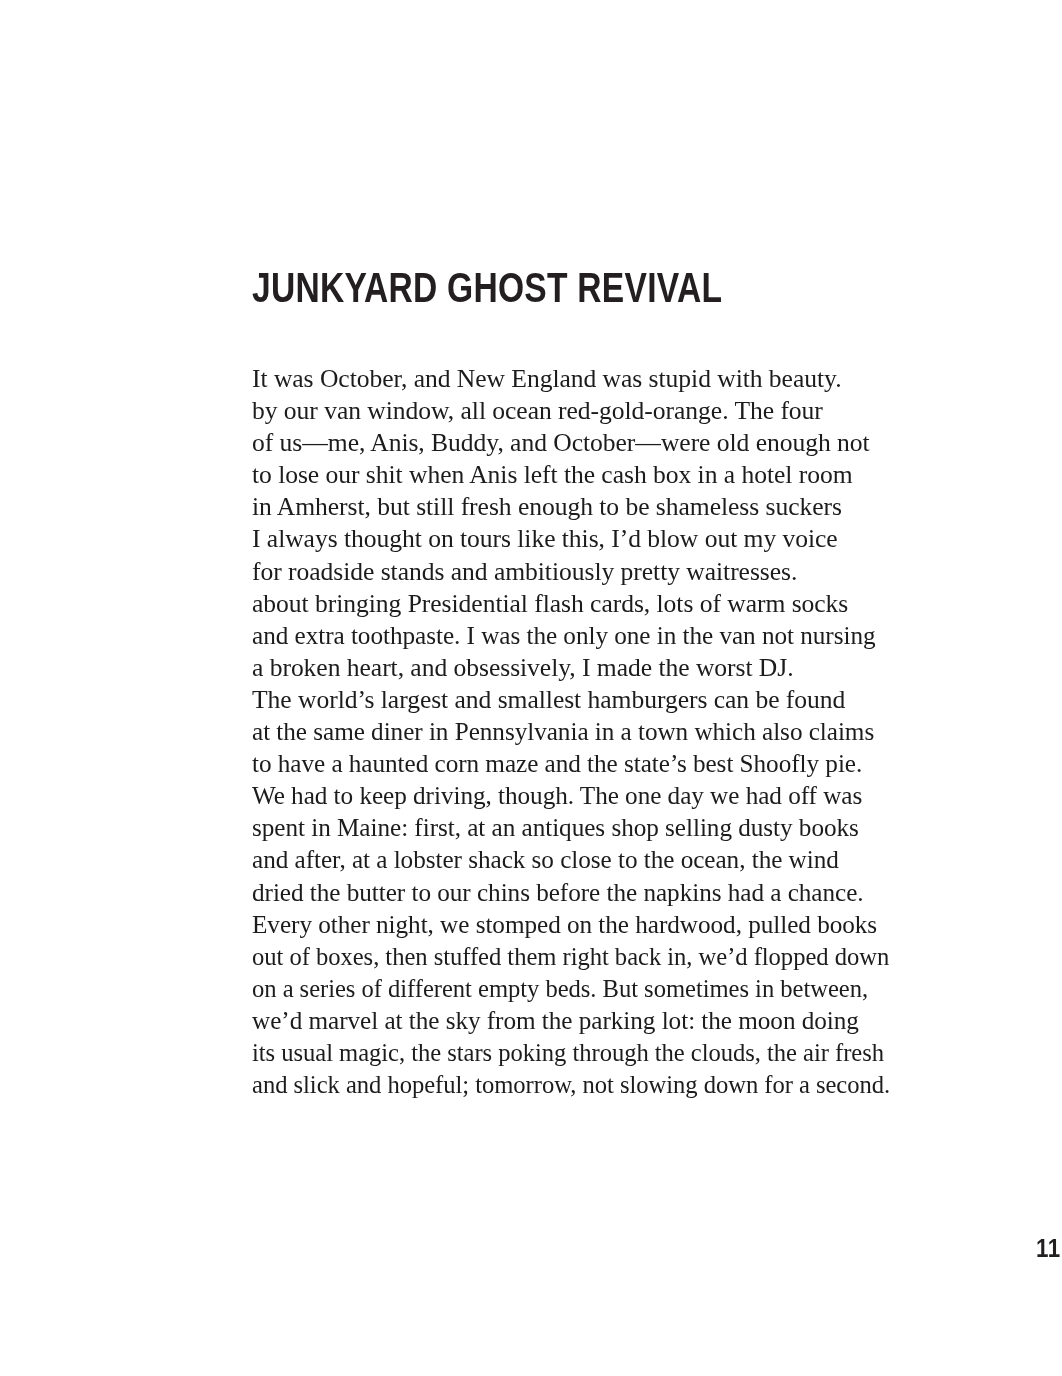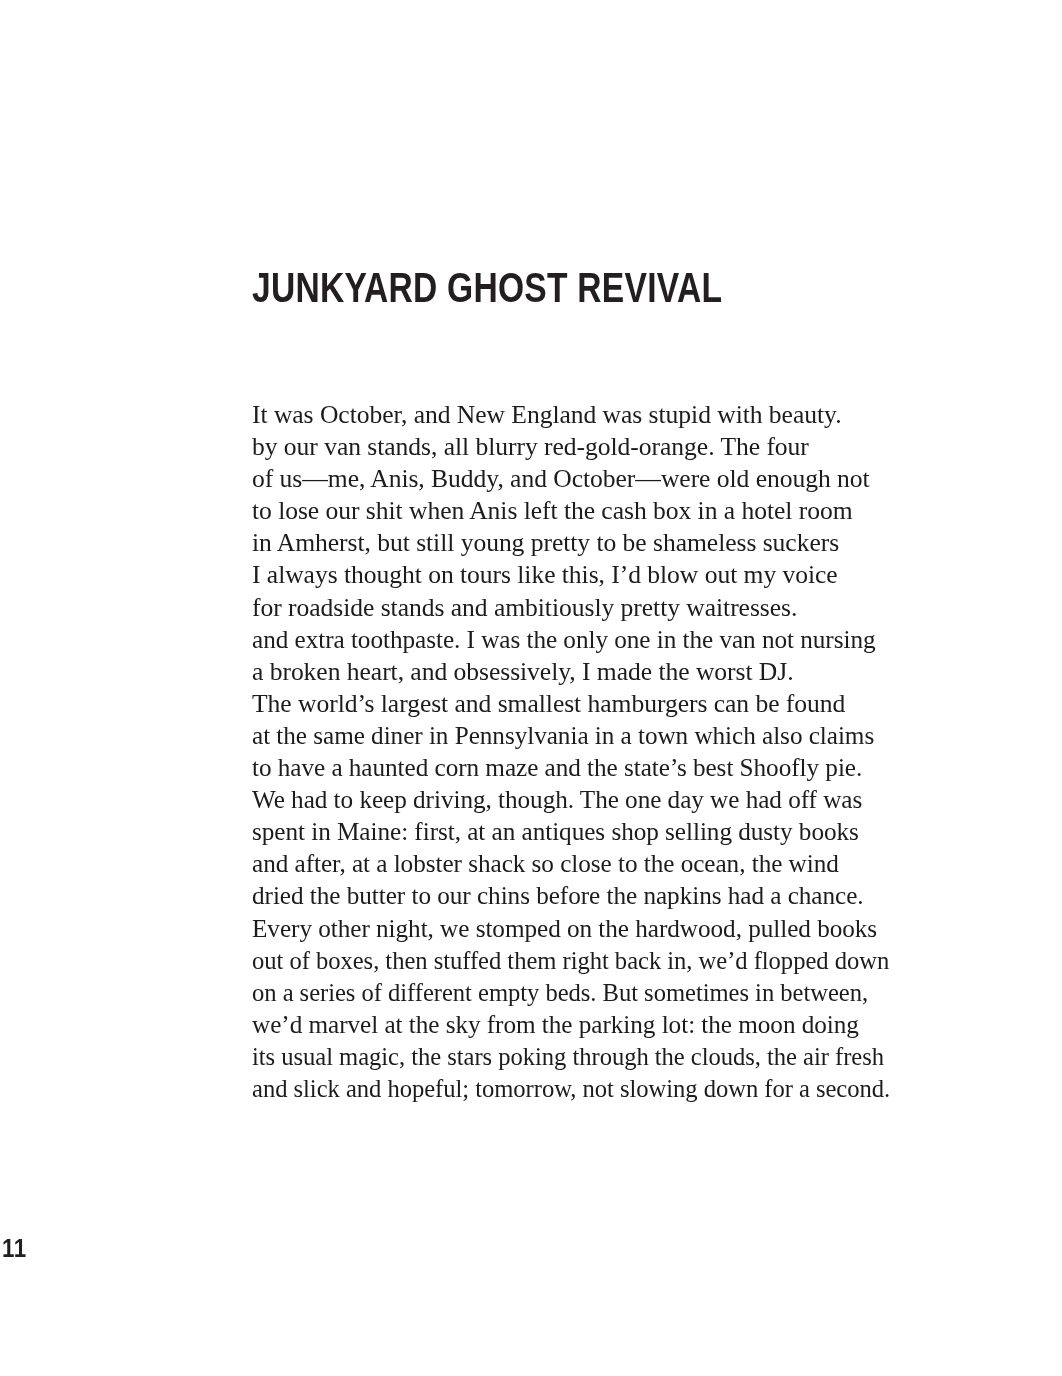--- a/index.html
+++ b/index.html
@@ -41,21 +41,20 @@
     transform-origin: left top;
     white-space: nowrap;
   }
 
   
   .poem-body {
     position: absolute;
     left: 252px;
     top: 363px;
     width: 648px;
-    margin-top: 36px;
   }
 
   .poem-line {
     font-family: "Liberation Serif", "DejaVu Serif", serif;
     font-size: 25.6px;
     line-height: 32.1px;
     letter-spacing: -0.05px;
     color: #1c1c1c;
     white-space: nowrap;
     transform-origin: left center;
@@ -68,21 +67,21 @@
   .poem-line.tighter {
     transform: scaleX(0.962);
   }
 
   
   .folio {
     position: absolute;
     left: 0;
     right: 0;
     top: 1234px;
-    text-align: left;
+    text-align: right;
     font-family: "Liberation Sans Narrow", "Liberation Sans", "DejaVu Sans", sans-serif;
     font-weight: 700;
     font-size: 26px;
     line-height: 28px;
     letter-spacing: 0.5px;
     color: #231f20;
   }
   .folio span {
     display: inline-block;
     transform: scaleX(0.86);
@@ -90,26 +89,27 @@
 </style>
 </head>
 <body>
 
 <div class="page">
 
   <h1 class="poem-title">JUNKYARD GHOST REVIVAL</h1>
 
   <div class="poem-body">
     <div class="poem-line">It was October, and New England was stupid with beauty.</div>
-    <div class="poem-line">by our van stands, all blurry red-gold-orange. The four</div>
+    <div class="poem-line">by our van window, all ocean red-gold-orange. The four</div>
     <div class="poem-line">of us—me, Anis, Buddy, and October—were old enough not</div>
     <div class="poem-line">to lose our shit when Anis left the cash box in a hotel room</div>
-    <div class="poem-line">in Amherst, but still young pretty to be shameless suckers</div>
+    <div class="poem-line">in Amherst, but still fresh enough to be shameless suckers</div>
     <div class="poem-line">I always thought on tours like this, I’d blow out my voice</div>
     <div class="poem-line">for roadside stands and ambitiously pretty waitresses.</div>
+    <div class="poem-line">about bringing Presidential flash cards, lots of warm socks</div>
     <div class="poem-line tight">and extra toothpaste. I was the only one in the van not nursing</div>
     <div class="poem-line">a broken heart, and obsessively, I made the worst DJ.</div>
     <div class="poem-line">The world’s largest and smallest hamburgers can be found</div>
     <div class="poem-line tight">at the same diner in Pennsylvania in a town which also claims</div>
     <div class="poem-line tight">to have a haunted corn maze and the state’s best Shoofly pie.</div>
     <div class="poem-line tight">We had to keep driving, though. The one day we had off was</div>
     <div class="poem-line tight">spent in Maine: first, at an antiques shop selling dusty books</div>
     <div class="poem-line tight">and after, at a lobster shack so close to the ocean, the wind</div>
     <div class="poem-line tight">dried the butter to our chins before the napkins had a chance.</div>
     <div class="poem-line tight">Every other night, we stomped on the hardwood, pulled books</div>

